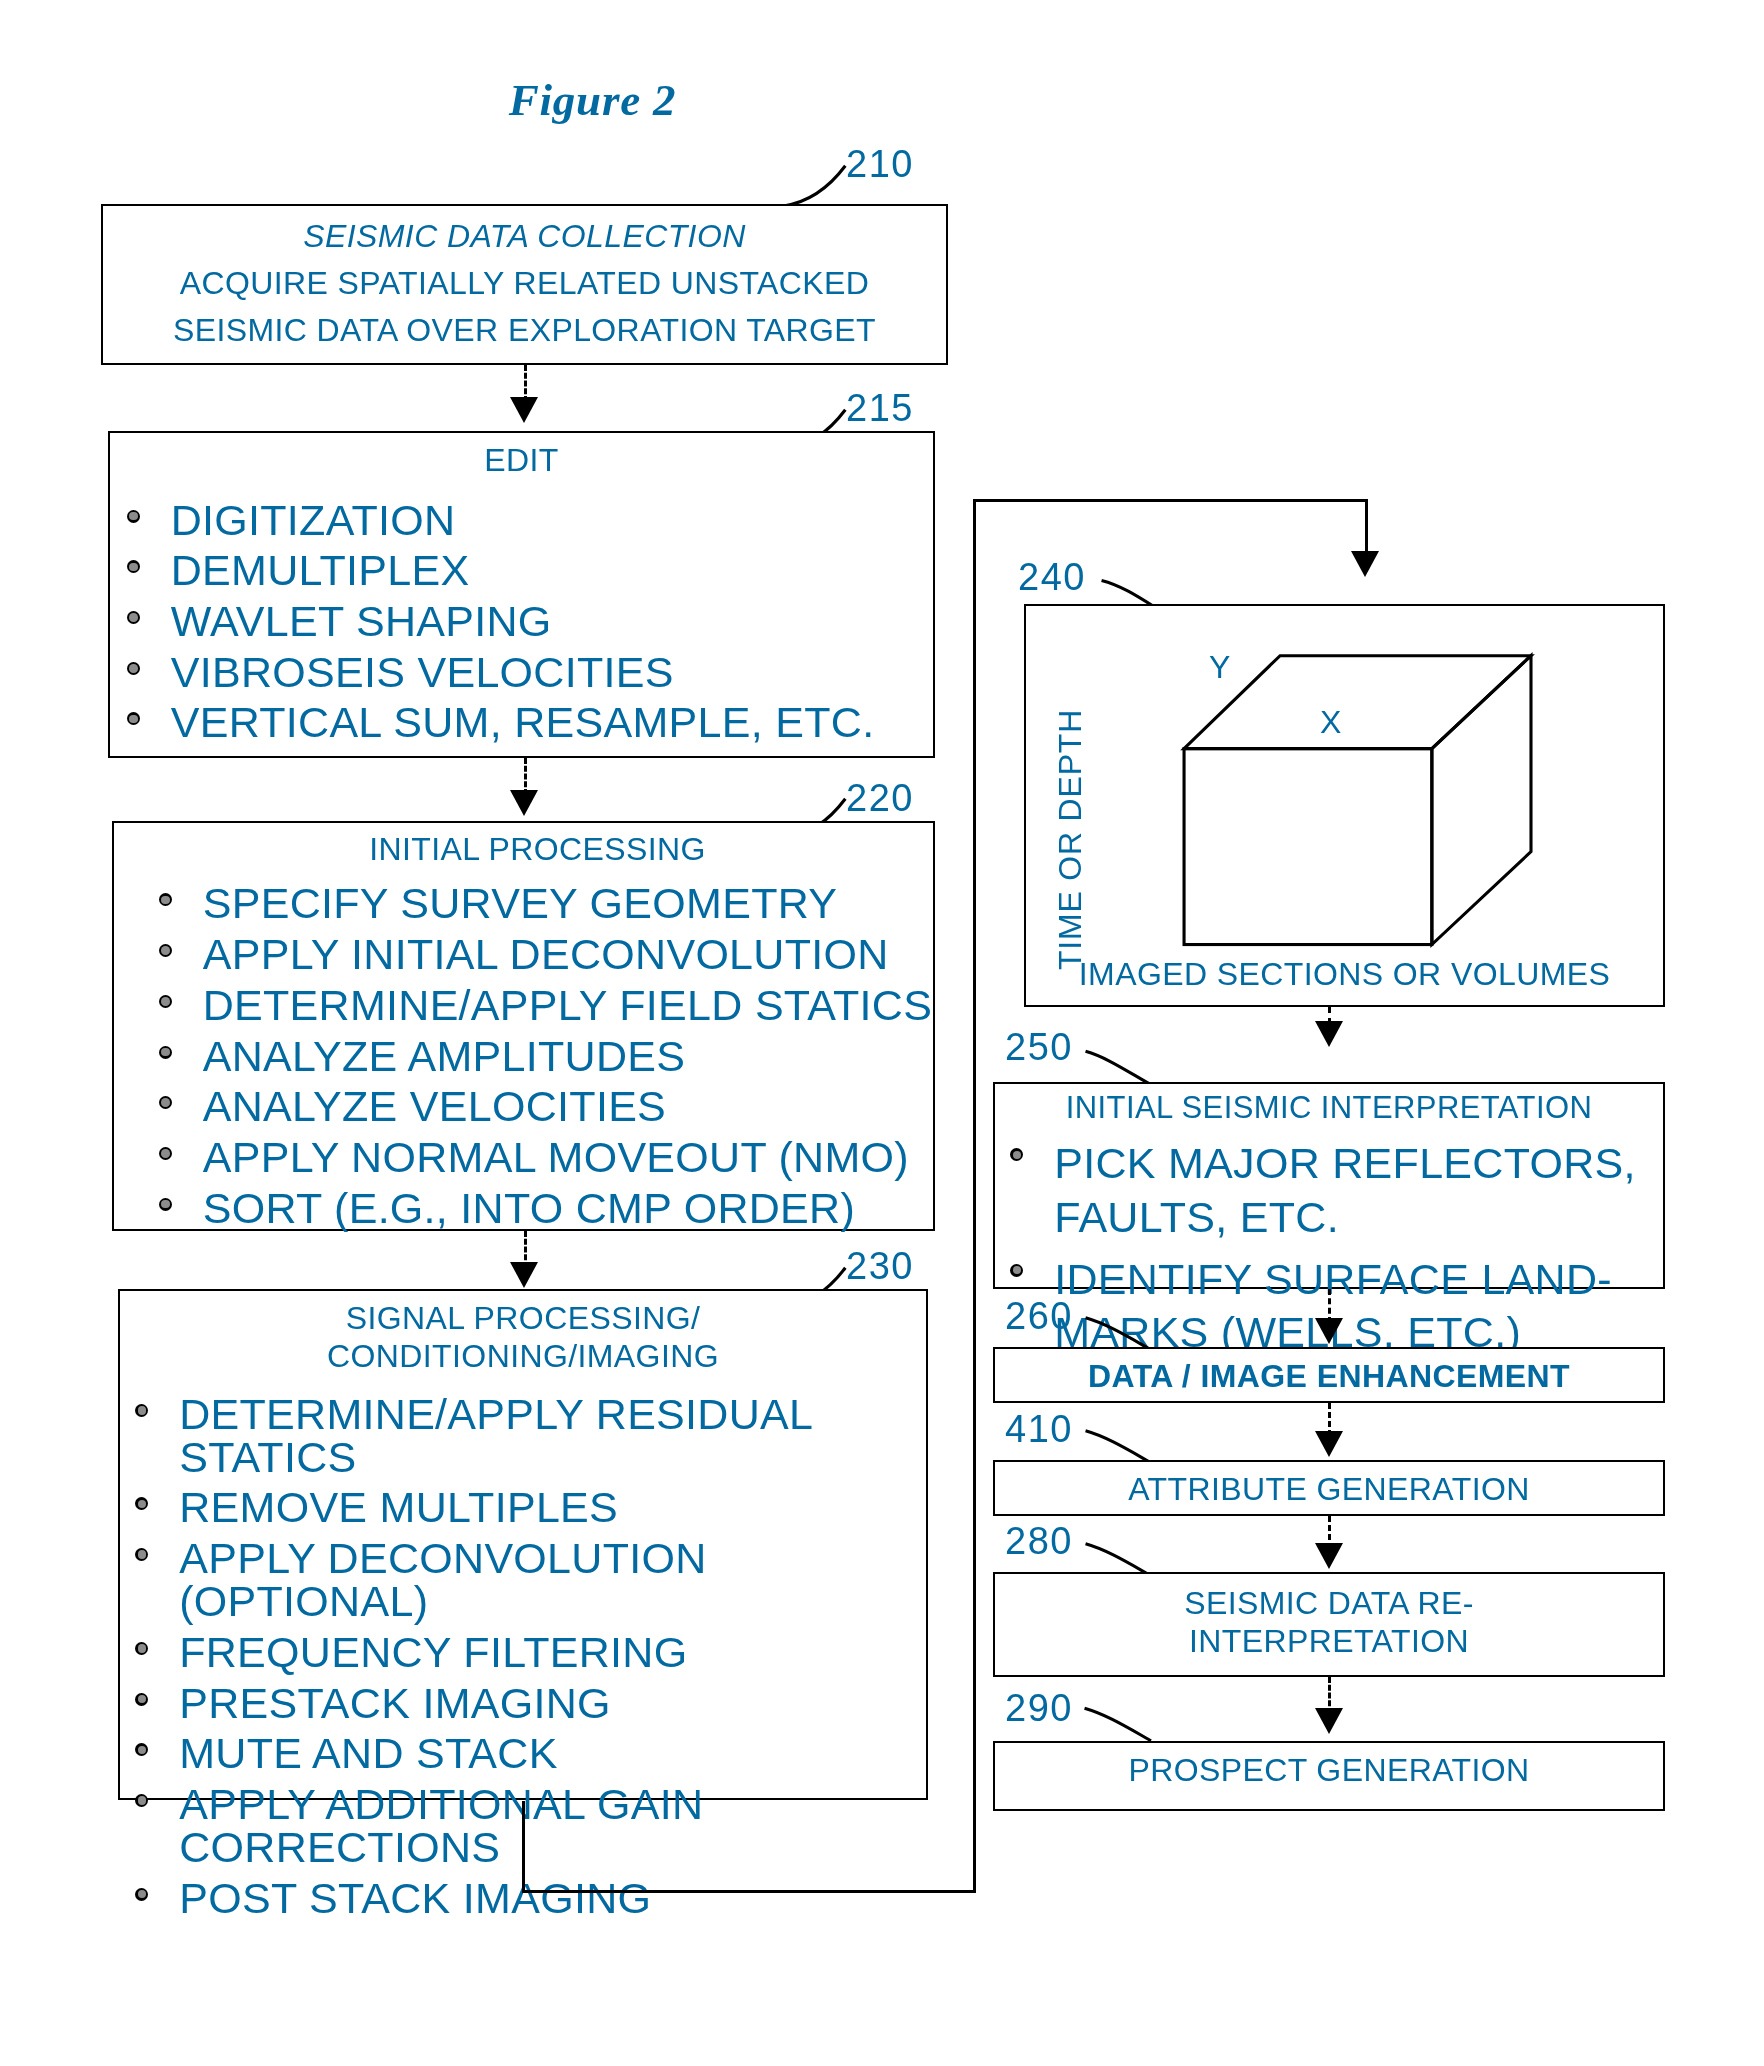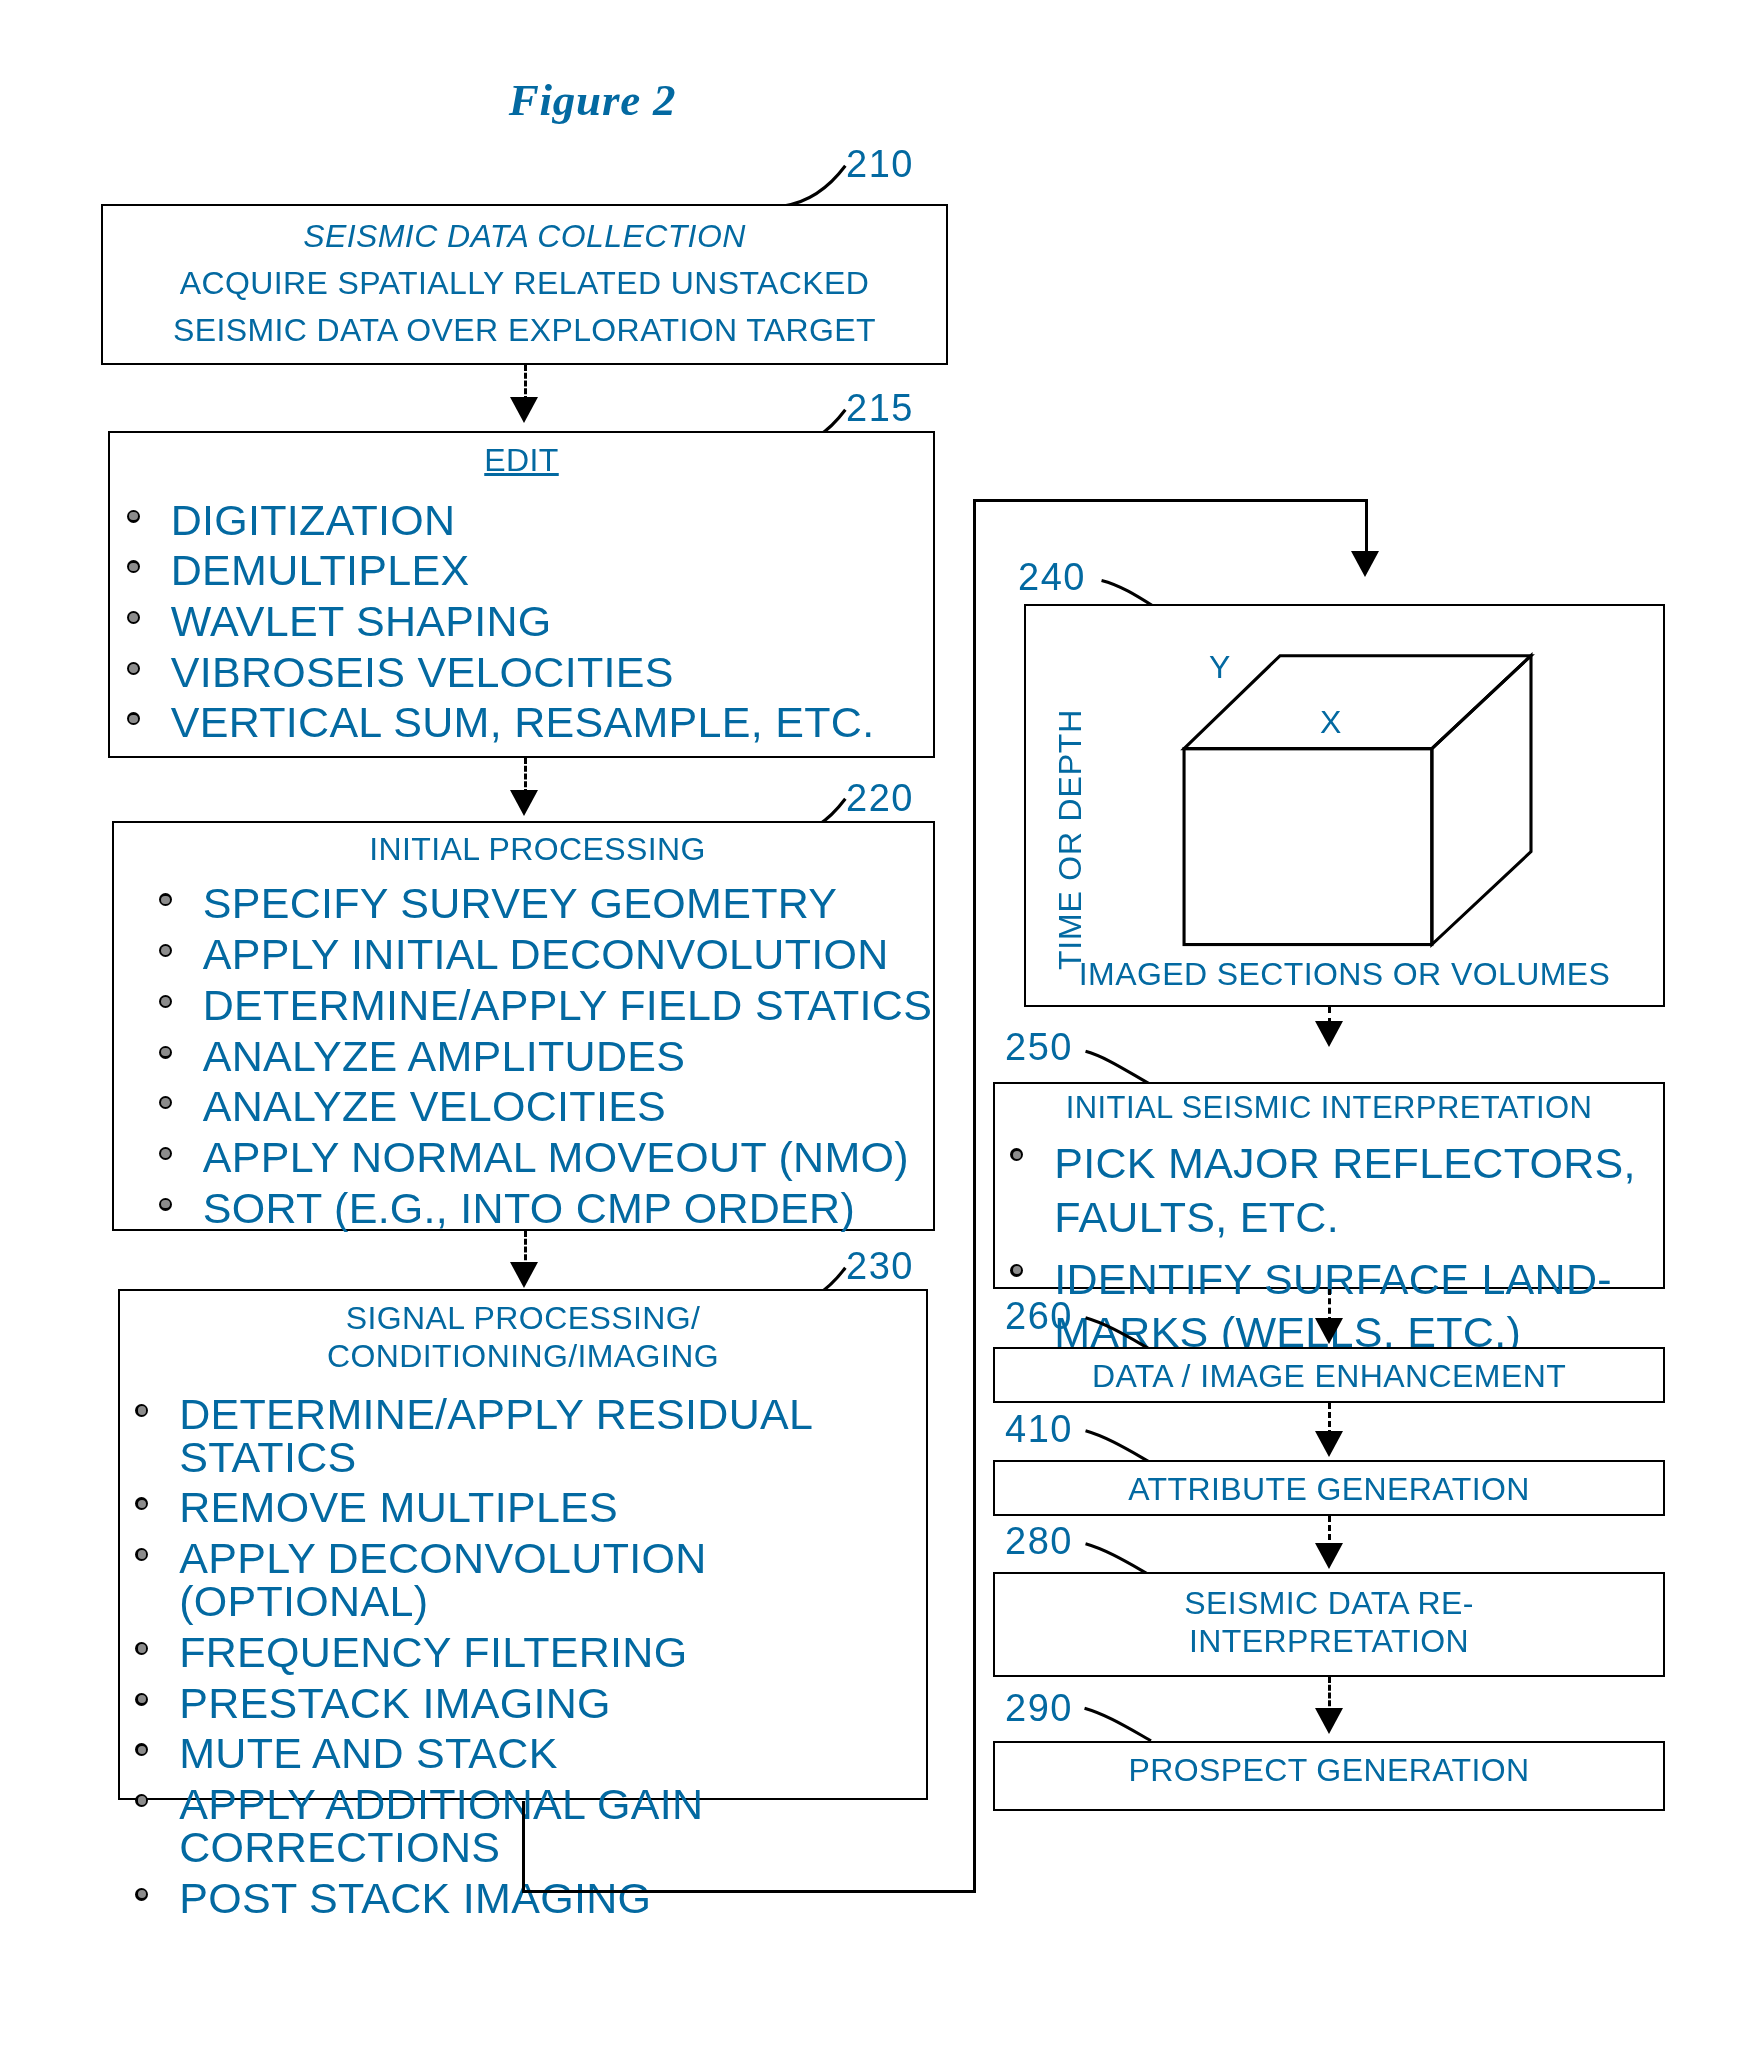--- a/index.html
+++ b/index.html
@@ -155,21 +155,21 @@
   </div>
 
   <div class="vline" style="left:524px; top:365px; height:37px;"></div>
   <div class="arrowhead" style="left:510px; top:397px;"></div>
 
   <div class="ref" style="left:846px; top:387px;">215</div>
   <svg class="leader" style="left:782px; top:399px;" width="85" height="54" viewBox="0 0 110 70">
     <path d="M 2 66 C 30 62, 58 46, 82 14" stroke="#000" stroke-width="4" fill="none"></path>
   </svg>
   <div class="box" style="left:108px; top:431px; width:827px; height:327px;">
-    <div class="box-title" style="margin-top:9.3px;text-decoration:underline;">EDIT</div>
+    <div class="box-title" style="margin-top:9.3px;">EDIT</div>
     <ul class="bullets" style="margin-top:18.6px; margin-left:7.7px;">
       <li><span class="dot"></span><span>DIGITIZATION</span></li>
       <li><span class="dot"></span><span>DEMULTIPLEX</span></li>
       <li><span class="dot"></span><span>WAVLET SHAPING</span></li>
       <li><span class="dot"></span><span>VIBROSEIS VELOCITIES</span></li>
       <li><span class="dot"></span><span>VERTICAL SUM, RESAMPLE, ETC.</span></li>
     </ul>
   </div>
 
   <div class="vline" style="left:524px; top:758px; height:37px;"></div>
@@ -262,21 +262,21 @@
   </div>
 
   <div class="vline" style="left:1328px; top:1289px; height:34px;"></div>
   <div class="arrowhead" style="left:1315px; top:1318px;"></div>
 
   <div class="ref" style="left:1005px; top:1295px;">260</div>
   <svg class="leader" style="left:1084px; top:1310px;" width="85" height="45" viewBox="0 0 110 58">
     <path d="M 2 10 C 30 18, 56 34, 88 52" stroke="#000" stroke-width="4" fill="none"></path>
   </svg>
   <div class="box" style="left:993px; top:1347px; width:672px; height:56px;">
-    <div class="box-line" style="margin-top:7.7px;">DATA / IMAGE ENHANCEMENT</div>
+    <div class="box-line" style="margin-top:7.7px;font-weight:bold;">DATA / IMAGE ENHANCEMENT</div>
   </div>
 
   <div class="vline" style="left:1328px; top:1403px; height:33px;"></div>
   <div class="arrowhead" style="left:1315px; top:1431px;"></div>
 
   <div class="ref" style="left:1005px; top:1408px;">410</div>
   <svg class="leader" style="left:1084px; top:1423px;" width="85" height="45" viewBox="0 0 110 58">
     <path d="M 2 10 C 30 18, 56 34, 88 52" stroke="#000" stroke-width="4" fill="none"></path>
   </svg>
   <div class="box" style="left:993px; top:1460px; width:672px; height:56px;">

